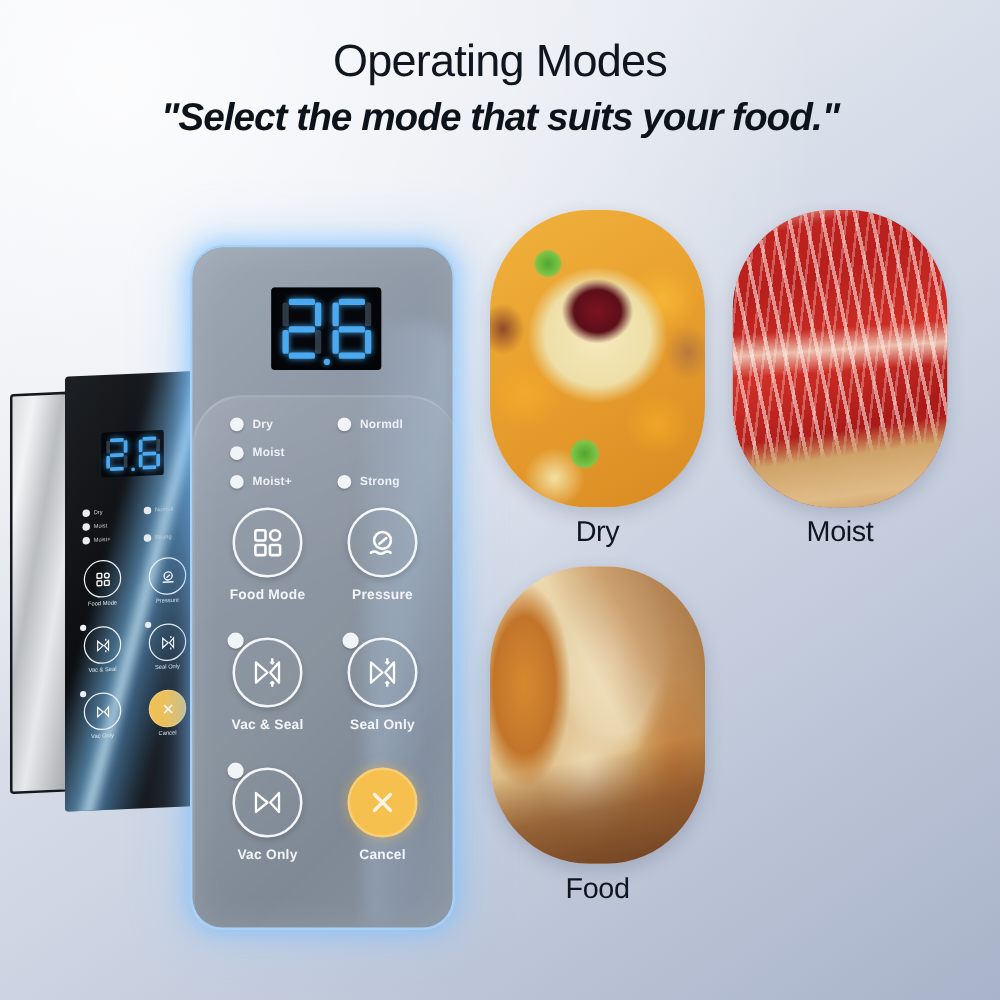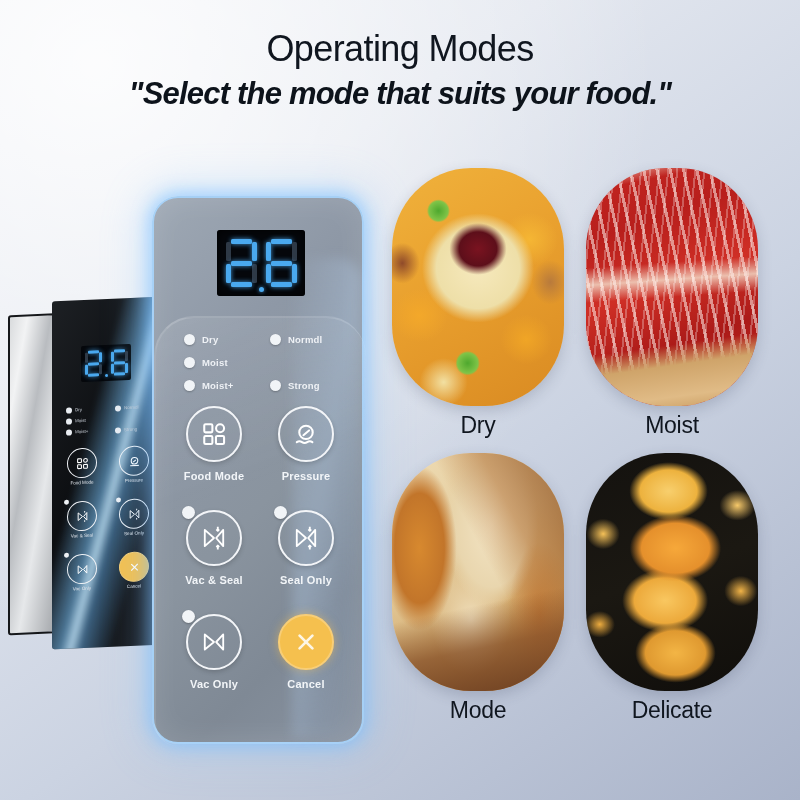--- a/index.html
+++ b/index.html
@@ -487,22 +487,16 @@
         <div class="ph-moist"></div>
       </div>
       <div class="card-caption">Moist</div>
     </div>
   </div>
   <div class="card-row">
     <div class="card">
       <div class="photo">
         <div class="ph-soft"></div>
       </div>
-      <div class="card-caption">Mode</div>
-    </div>
-    <div class="card">
-      <div class="photo">
-        <div class="ph-delicate"></div>
-      </div>
-      <div class="card-caption">Delicate</div>
+      <div class="card-caption">Food</div>
     </div>
   </div>
 </div>
 
 </body></html>

